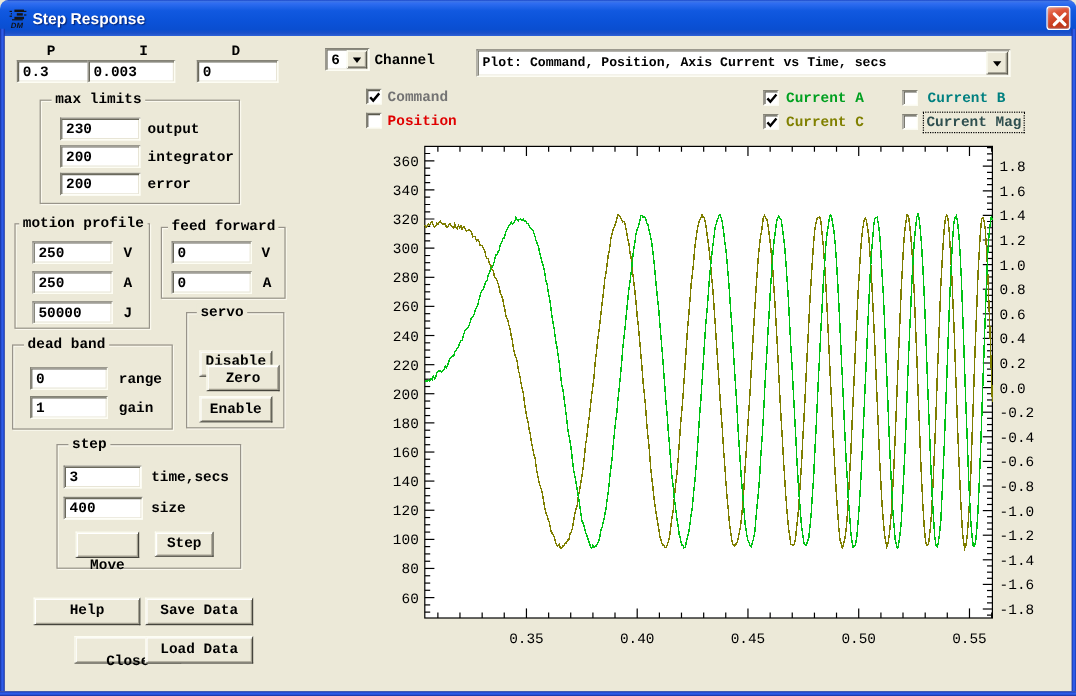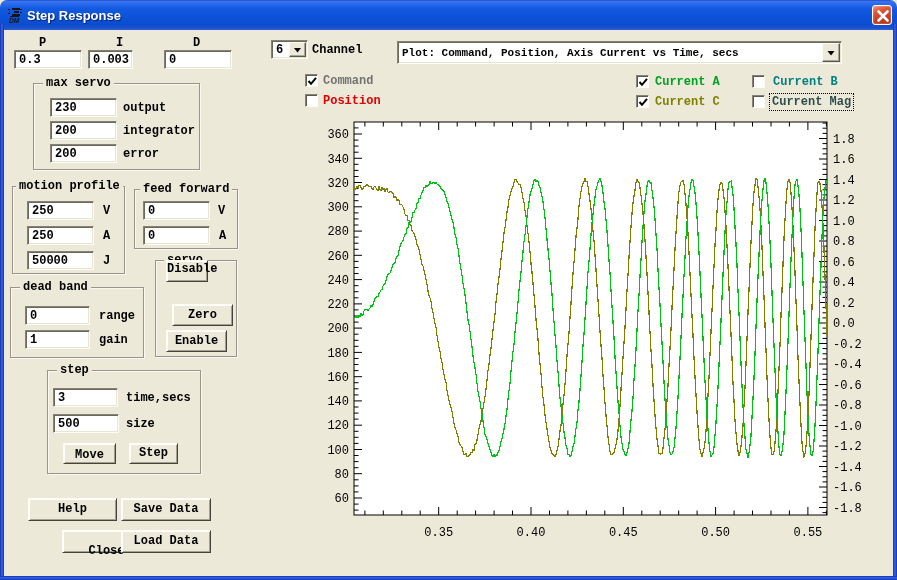--- a/index.html
+++ b/index.html
@@ -56,24 +56,24 @@
 <div class="tbtxt">Step Response</div>
 <div class="closeb">
     <svg width="16" height="16" viewBox="0 0 16 16">
 <path d="M3.5 3.5 L12.5 12.5 M12.5 3.5 L3.5 12.5" stroke="#fff" stroke-width="2.6" stroke-linecap="round"></path>
 </svg>
   </div>
 <div class="lbl" style="left:39px;top:36px;">P</div>
 <div class="lbl" style="left:116px;top:36px;">I</div>
 <div class="lbl" style="left:193px;top:36px;">D</div>
 <div class="fld" style="left:14px;top:50px;width:68px;">0.3</div>
-<div class="fld" style="left:88px;top:50px;width:45px;">0.003</div>
+<div class="fld" style="left:73px;top:50px;width:73px;">0.003</div>
 <div class="fld" style="left:164px;top:50px;width:68px;">0</div>
 <div class="grp" style="left:33px;top:83px;width:167px;height:87px;">
-    <span class="leg" style="left:9px;">max servo</span>
+    <span class="leg" style="left:9px;">max limits</span>
   </div>
 <div class="fld" style="left:50px;top:98px;width:67px;">230</div>
 <div class="fld" style="left:50px;top:121px;width:67px;">200</div>
 <div class="fld" style="left:50px;top:144px;width:67px;">200</div>
 <div class="lbl" style="left:123px;top:101px;">output</div>
 <div class="lbl" style="left:123px;top:124px;">integrator</div>
 <div class="lbl" style="left:123px;top:147px;">error</div>
 <div class="grp" style="left:12px;top:186px;width:113px;height:88px;">
     <span class="leg" style="left:3px;">motion profile</span>
   </div>
@@ -86,38 +86,38 @@
 <div class="grp" style="left:134px;top:189px;width:104px;height:60px;">
     <span class="leg" style="left:5px;">feed forward</span>
   </div>
 <div class="fld" style="left:143px;top:201px;width:67px;">0</div>
 <div class="fld" style="left:143px;top:226px;width:67px;">0</div>
 <div class="lbl" style="left:218px;top:204px;">V</div>
 <div class="lbl" style="left:219px;top:229px;">A</div>
 <div class="grp" style="left:155px;top:260px;width:82px;height:97px;">
     <span class="leg" style="left:8px;">servo</span>
   </div>
-<div class="btn" style="left:166px;top:260px;width:42px;height:22px;padding-top:1px;">Disable</div>
+<div class="btn" style="left:166px;top:292px;width:61px;height:22px;padding-top:1px;">Disable</div>
 <div class="btn" style="left:172px;top:304px;width:61px;height:22px;padding-top:3px;">Zero</div>
 <div class="btn" style="left:166px;top:330px;width:61px;height:22px;padding-top:3px;">Enable</div>
 <div class="grp" style="left:10px;top:287px;width:134px;height:71px;">
     <span class="leg" style="left:9px;">dead band</span>
   </div>
 <div class="fld" style="left:25px;top:306px;width:65px;">0</div>
 <div class="fld" style="left:25px;top:330px;width:65px;">1</div>
 <div class="lbl" style="left:99px;top:309px;">range</div>
 <div class="lbl" style="left:99px;top:333px;">gain</div>
 <div class="grp" style="left:47px;top:370px;width:154px;height:104px;">
     <span class="leg" style="left:9px;">step</span>
   </div>
 <div class="fld" style="left:53px;top:388px;width:65px;">3</div>
-<div class="fld" style="left:53px;top:414px;width:66px;">500</div>
+<div class="fld" style="left:53px;top:414px;width:66px;">400</div>
 <div class="lbl" style="left:126px;top:391px;">time,secs</div>
 <div class="lbl" style="left:126px;top:417px;">size</div>
-<div class="btn" style="left:63px;top:443px;width:53px;height:21px;padding-top:4px;">Move</div>
+<div class="btn" style="left:63px;top:443px;width:53px;height:21px;padding-top:20px;">Move</div>
 <div class="btn" style="left:129px;top:443px;width:49px;height:21px;padding-top:2px;">Step</div>
 <div class="btn" style="left:28px;top:498px;width:89px;height:23px;padding-top:3px;">Help</div>
 <div class="btn" style="left:121px;top:498px;width:90px;height:23px;padding-top:3px;">Save Data</div>
 <div class="btn" style="left:28px;top:530px;width:89px;height:23px;padding-top:13px;margin-left:34px;">Close</div>
 <div class="btn" style="left:121px;top:530px;width:90px;height:23px;padding-top:3px;">Load Data</div>
 <div class="fld" style="left:271px;top:40px;width:37px;">6</div>
 <div class="arrbtn" style="left:289px;top:42px;width:17px;height:15px;"><svg width="15" height="13" viewBox="0 0 15 13">
       <path d="M4 5 L11 5 L7.5 9.5 Z" fill="#000"></path>
     </svg></div>
 <div class="lbl" style="left:312px;top:43px;">Channel</div>

